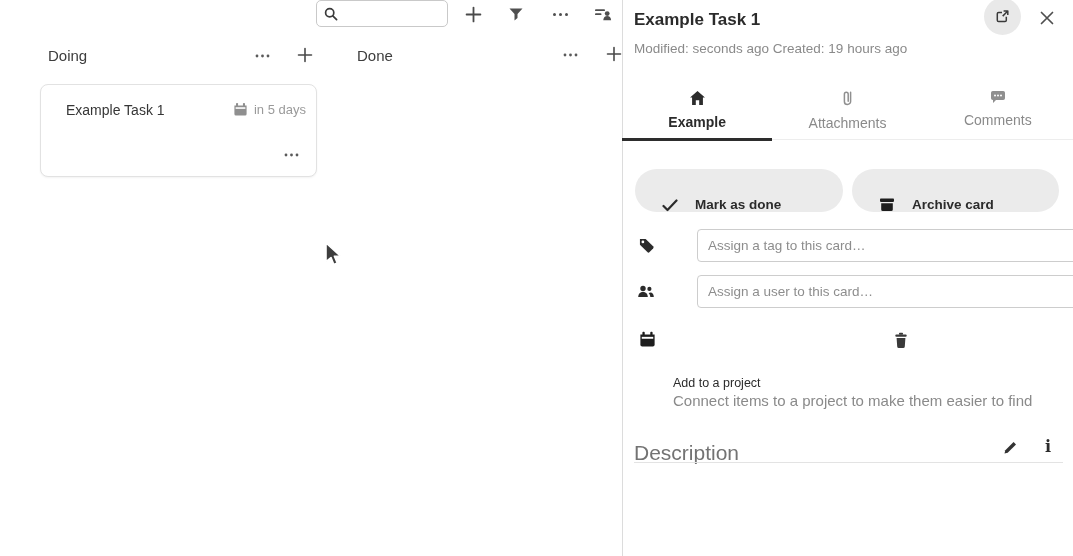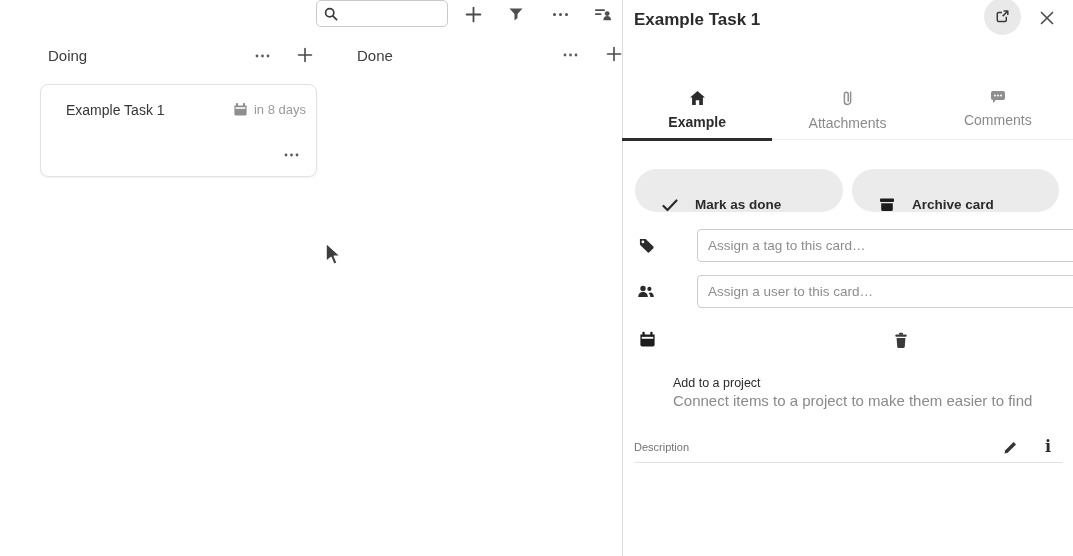--- a/index.html
+++ b/index.html
@@ -51,21 +51,21 @@
     font-family:inherit; font-size:13.5px; font-weight:bold; color:#2b2b2b; }
   .pill-done { left:635px; width:208px; }
   .pill-archive { left:852px; width:207px; }
   .field { border:1px solid #cdcdcd; border-radius:4px; background:#fff; height:33px;margin-left:29px; }
   .assign-input { left:668px; width:395px; padding:0 10px; font-size:13.5px; font-family:inherit;
     outline:none; color:#2e2e2e; }
   .assign-input::placeholder { color:#8d8d8d; opacity:1; }
   .proj-title { left:673px; top:376px; font-size:12.5px; color:#2b2b2b; }
   .proj-sub { left:673px; top:392px; font-size:15px; color:#8a8a8a; }
 
-  .desc-label { left:634px; top:441px; font-size:11px; color:#737373; }
+  .desc-label { left:634px; top:441px; font-size:21px; color:#737373; }
   .desc-rule { left:634px; top:462px; width:429px; height:1px; background:#e3e3e3; }
   .desc-placeholder { left:634px; top:474px; font-size:15px; color:#8a8a8a; cursor:text; }
   .desc-tool { background:none; border:none; cursor:pointer; color:#333; width:24px; height:24px;
     display:flex; align-items:center; justify-content:center; }
   .info-i { font-family:"DejaVu Serif","Liberation Serif",serif; font-weight:bold;
     font-size:16px; color:#2b2b2b; }
   .cursor { pointer-events:none; }
 </style>
 </head>
 <body>
@@ -161,21 +161,21 @@
       <span class="card-title">Example Task 1</span>
       <span class="card-due">
         <span style="display:flex;">
           <svg width="15" height="15" viewBox="0 0 16 16">
               <rect x="3.2" y="1" width="2.2" height="3.4" rx="0.8" fill="#8f8f8f"></rect>
               <rect x="10.6" y="1" width="2.2" height="3.4" rx="0.8" fill="#8f8f8f"></rect>
               <path d="M1.5 3.6h13v9.2a1.6 1.6 0 0 1-1.6 1.6H3.1a1.6 1.6 0 0 1-1.6-1.6z" fill="#8f8f8f"></path>
               <rect x="2.8" y="5.6" width="10.4" height="1.7" fill="#ffffff"></rect>
             </svg>
         </span>
-        <span>in 8 days</span>
+        <span>in 5 days</span>
       </span>
       <button class="icon-btn card-menu">
         <span style="display:flex;">
           <svg width="15" height="4" viewBox="0 0 15 4">
               <circle cx="2" cy="2" r="1.4" fill="#5a5a5a"></circle>
               <circle cx="7.5" cy="2" r="1.4" fill="#5a5a5a"></circle>
               <circle cx="13" cy="2" r="1.4" fill="#5a5a5a"></circle>
             </svg>
         </span>
       </button>
@@ -186,20 +186,21 @@
           <polygon points="2,2 2,20.5 7,16.5 9.8,23.5 13.2,22 10.4,15.2 16.4,15" fill="#3d3d3d" stroke="#ffffff" stroke-width="1.6" stroke-linejoin="round"></polygon>
         </svg>
     </span>
   </section>
 
   <div class="abs divider"></div>
 
   <aside class="abs" style="left:622px;top:0;width:451px;height:556px;">
 
     <div class="abs panel-title" style="left:12px;">Example Task 1</div>
+    <div class="abs panel-meta" style="left:12px;">Modified: seconds ago Created: 19 hours ago</div>
 
     <button class="abs open-circle" style="left:362px;">
       <span style="display:flex;">
         <svg width="17" height="17" viewBox="0 0 17 17">
             <path d="M8 4.5H4.6A1.3 1.3 0 0 0 3.3 5.8v6.4a1.3 1.3 0 0 0 1.3 1.3h6.4a1.3 1.3 0 0 0 1.3-1.3V8.7" fill="none" stroke="#3a3a3a" stroke-width="1.5"></path>
             <path d="M8.7 8.1l4.6-4.6M9.6 2.9h4.2v4.2" fill="none" stroke="#3a3a3a" stroke-width="1.5" stroke-linejoin="round"></path>
           </svg>
       </span>
     </button>
 

